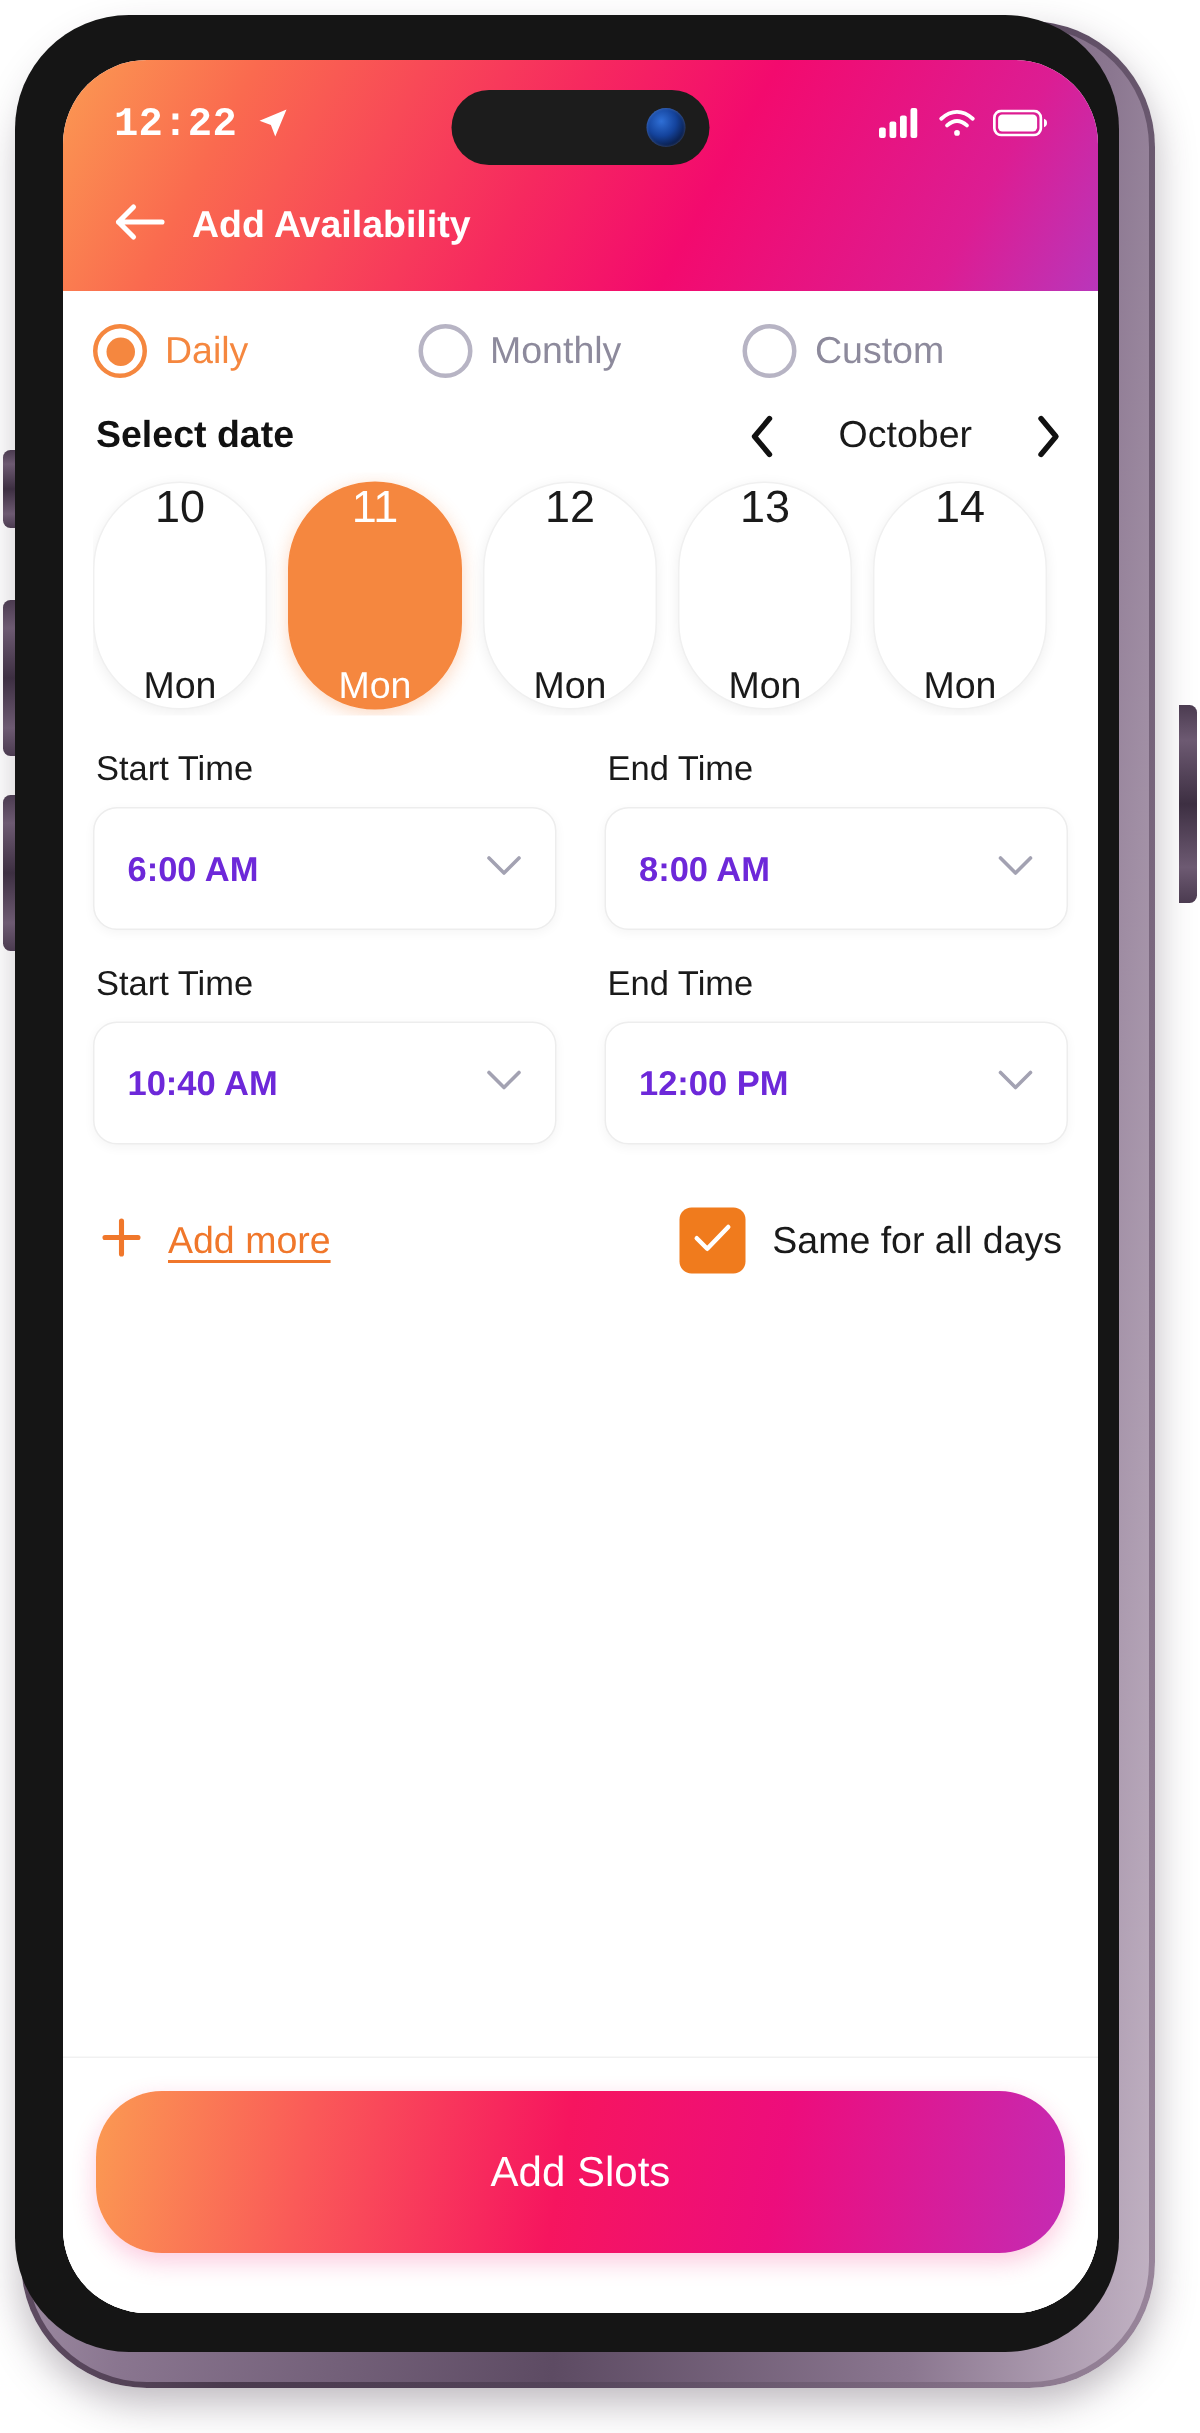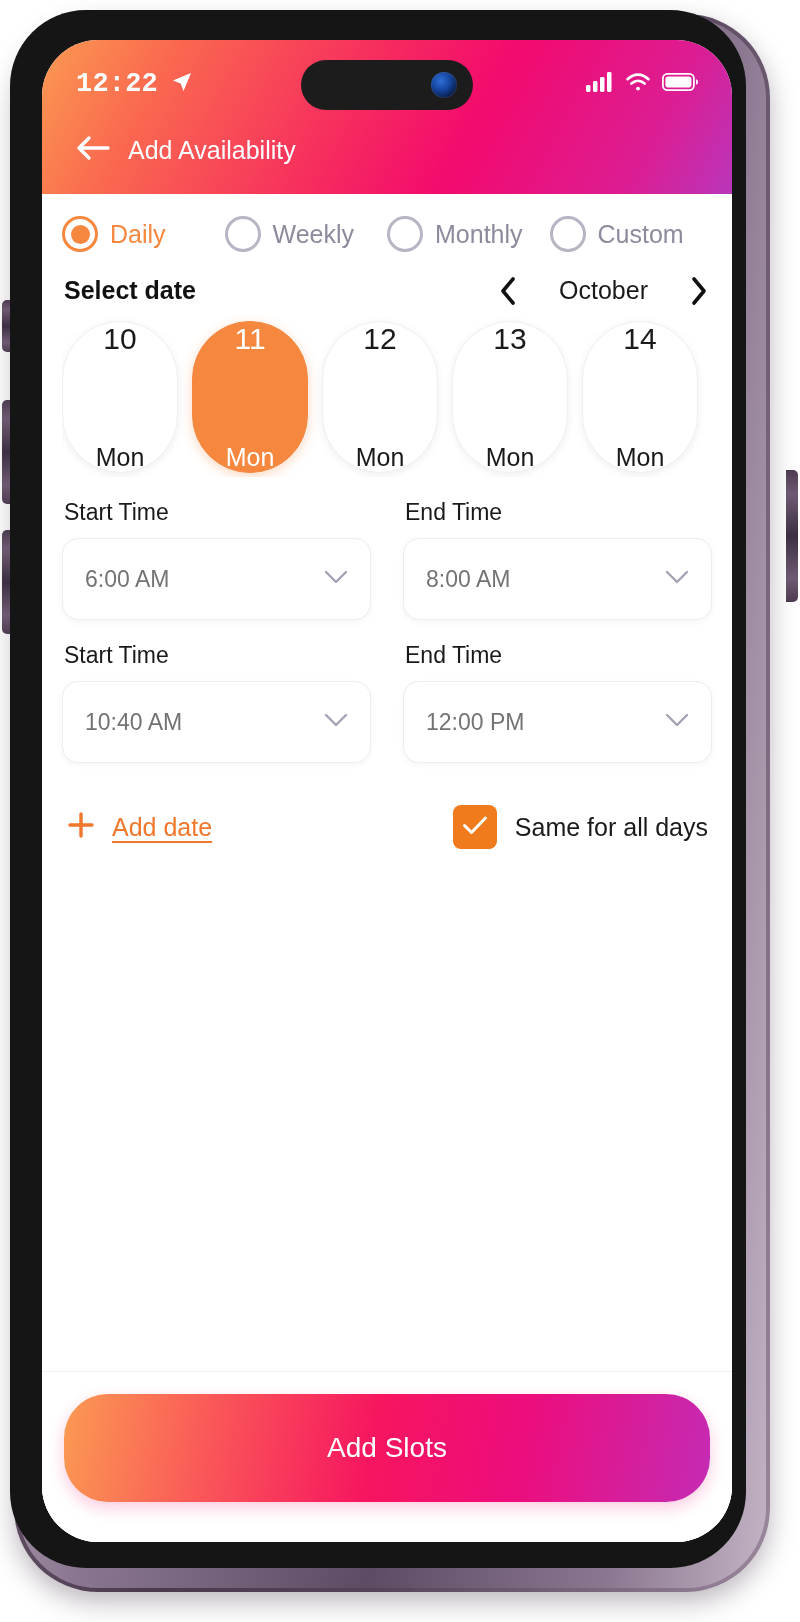--- a/index.html
+++ b/index.html
@@ -108,21 +108,21 @@
 
   #nav-bar {
     position: absolute;
     bottom: 0; left: 0; right: 0;
     height: 76px;
     display: flex;
     align-items: center;
     gap: 18px;
     padding: 0 34px 12px 34px;
   }
-  #nav-title { font-size: 25px; font-weight: 400; }
+  #nav-title { font-size: 25px; font-weight: 700; }
 
   
   #app-body {
     flex: 1;
     background: #fff;
     display: flex;
     flex-direction: column;
     min-height: 0;
   }
 
@@ -227,21 +227,21 @@
     height: 82px;
     border: 1px solid #ededed;
     border-radius: 16px;
     background: #fff;
     box-shadow: 0 2px 7px rgba(0,0,0,.045);
     display: flex;
     align-items: center;
     justify-content: space-between;
     padding: 0 22px;
   }
-  .field-value { font-size: 23px; color: #737373; }
+  .field-value { font-size: 23px; color: #6d28d9; font-weight: bold; }
 
   
   #actions-row {
     display: flex;
     align-items: center;
     justify-content: space-between;
     padding: 42px 4px 0 4px;
   }
   #add-more { display: flex; align-items: center; gap: 16px; }
   #add-more-label {
@@ -352,26 +352,20 @@
 
       <div id="mode-row">
 
         <div class="mode-option selected">
           <span class="radio-ring">
               <span class="radio-dot"></span>
             </span>
           <span class="mode-label">Daily</span>
         </div>
 
-        <div class="mode-option">
-          <span class="radio-ring">
-              <span class="radio-dot"></span>
-            </span>
-          <span class="mode-label">Weekly</span>
-        </div>
 
         <div class="mode-option">
           <span class="radio-ring">
               <span class="radio-dot"></span>
             </span>
           <span class="mode-label">Monthly</span>
         </div>
 
         <div class="mode-option">
           <span class="radio-ring">
@@ -472,21 +466,21 @@
         </div>
       </div>
 
       <div id="actions-row">
         <div id="add-more">
           <span>
             <svg width="30" height="30" viewBox="0 0 30 30" fill="none" stroke="#F0772B" stroke-width="3.4" stroke-linecap="round">
                 <path d="M15 4v22M4 15h22"></path>
               </svg>
           </span>
-          <span id="add-more-label">Add date</span>
+          <span id="add-more-label">Add more</span>
         </div>
 
         <div id="same-days">
           <span id="same-days-checkbox">
             <span>
               <svg width="26" height="20" viewBox="0 0 26 20" fill="none" stroke="#fff" stroke-width="3" stroke-linecap="round" stroke-linejoin="round">
                   <path d="M2.5 10.5l7 7L23.5 3"></path>
                 </svg>
             </span>
           </span>

